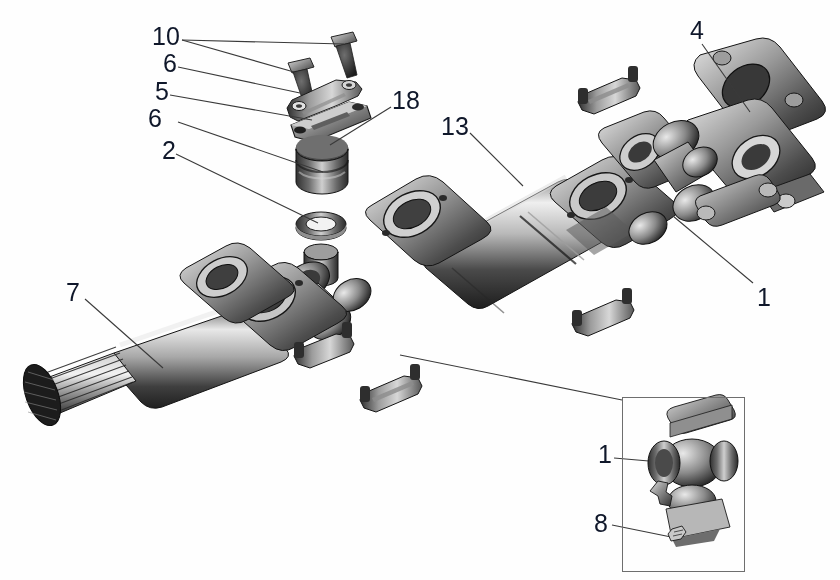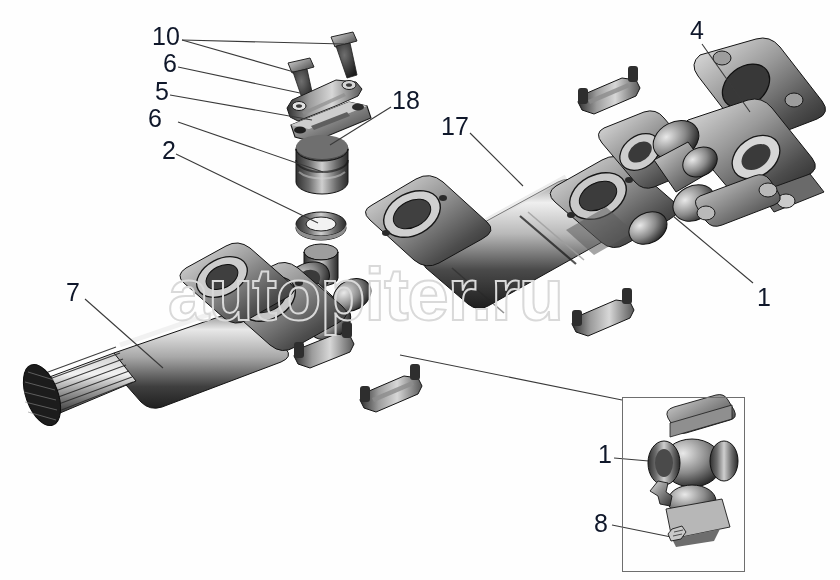--- a/index.html
+++ b/index.html
@@ -313,32 +313,31 @@
           <path d="M28 94 l8 -10 l10 2 l-2 9 l6 4 l-2 10 l-10 -2 l-2 -8 z" fill="url(#gMetal)" stroke="#161616" stroke-width="0.9"></path>
         </g>
         <g>
           <path d="M50 132 l10 -3 l4 6 l-5 7 l-10 2 l-3 -7 z" fill="#c8c8c8" stroke="#1a1a1a" stroke-width="0.9"></path>
           <path d="M52 135 l9 -2 M51 139 l9 -2" stroke="#4d4d4d" stroke-width="1"></path>
         </g>
       </g>
     </g>
   </svg>
 
-  <div class="wm">autopiter.ru</div>
 
   <div class="inset"></div>
 
   <div id="labels">
       <div class="label" style="left: 152px; top: 24px;">10</div>
       <div class="label" style="left: 163px; top: 51px;">6</div>
       <div class="label" style="left: 155px; top: 79px;">5</div>
       <div class="label" style="left: 148px; top: 106px;">6</div>
       <div class="label" style="left: 162px; top: 138px;">2</div>
       <div class="label" style="left: 392px; top: 88px;">18</div>
-      <div class="label" style="left: 441px; top: 114px;">17</div>
+      <div class="label" style="left: 441px; top: 114px;">13</div>
       <div class="label" style="left: 690px; top: 18px;">4</div>
       <div class="label" style="left: 757px; top: 285px;">1</div>
       <div class="label" style="left: 66px; top: 280px;">7</div>
       <div class="label" style="left: 598px; top: 442px;">1</div>
       <div class="label" style="left: 594px; top: 511px;">8</div>
     </div>
 
 </div>
 
 </body></html>

